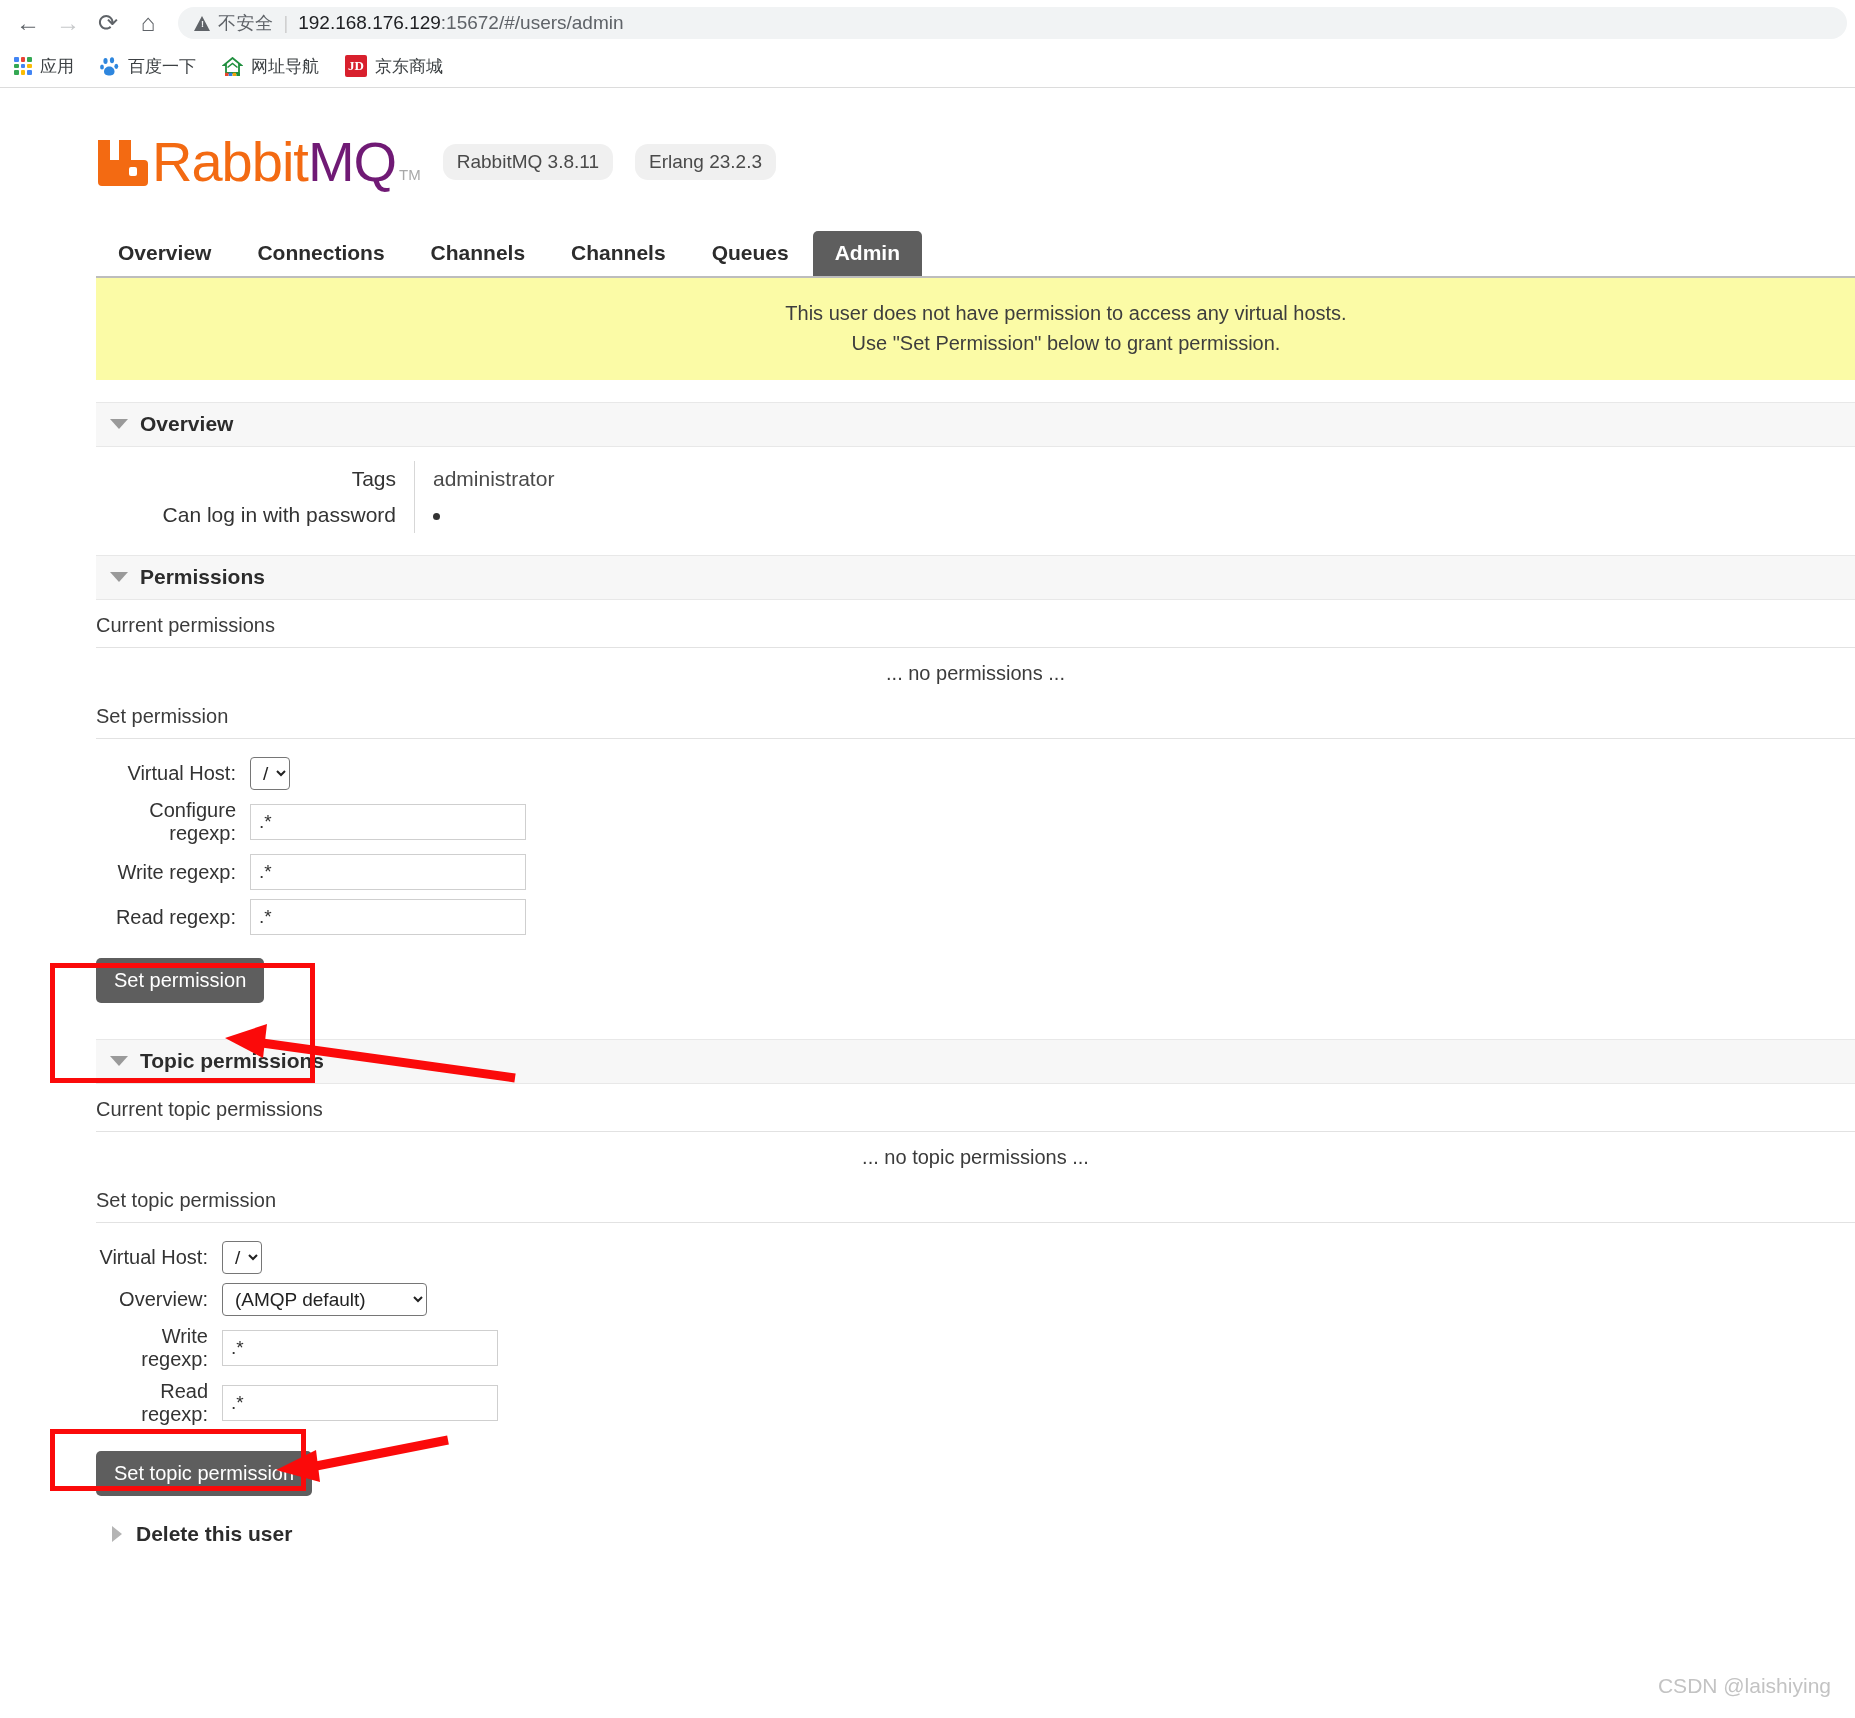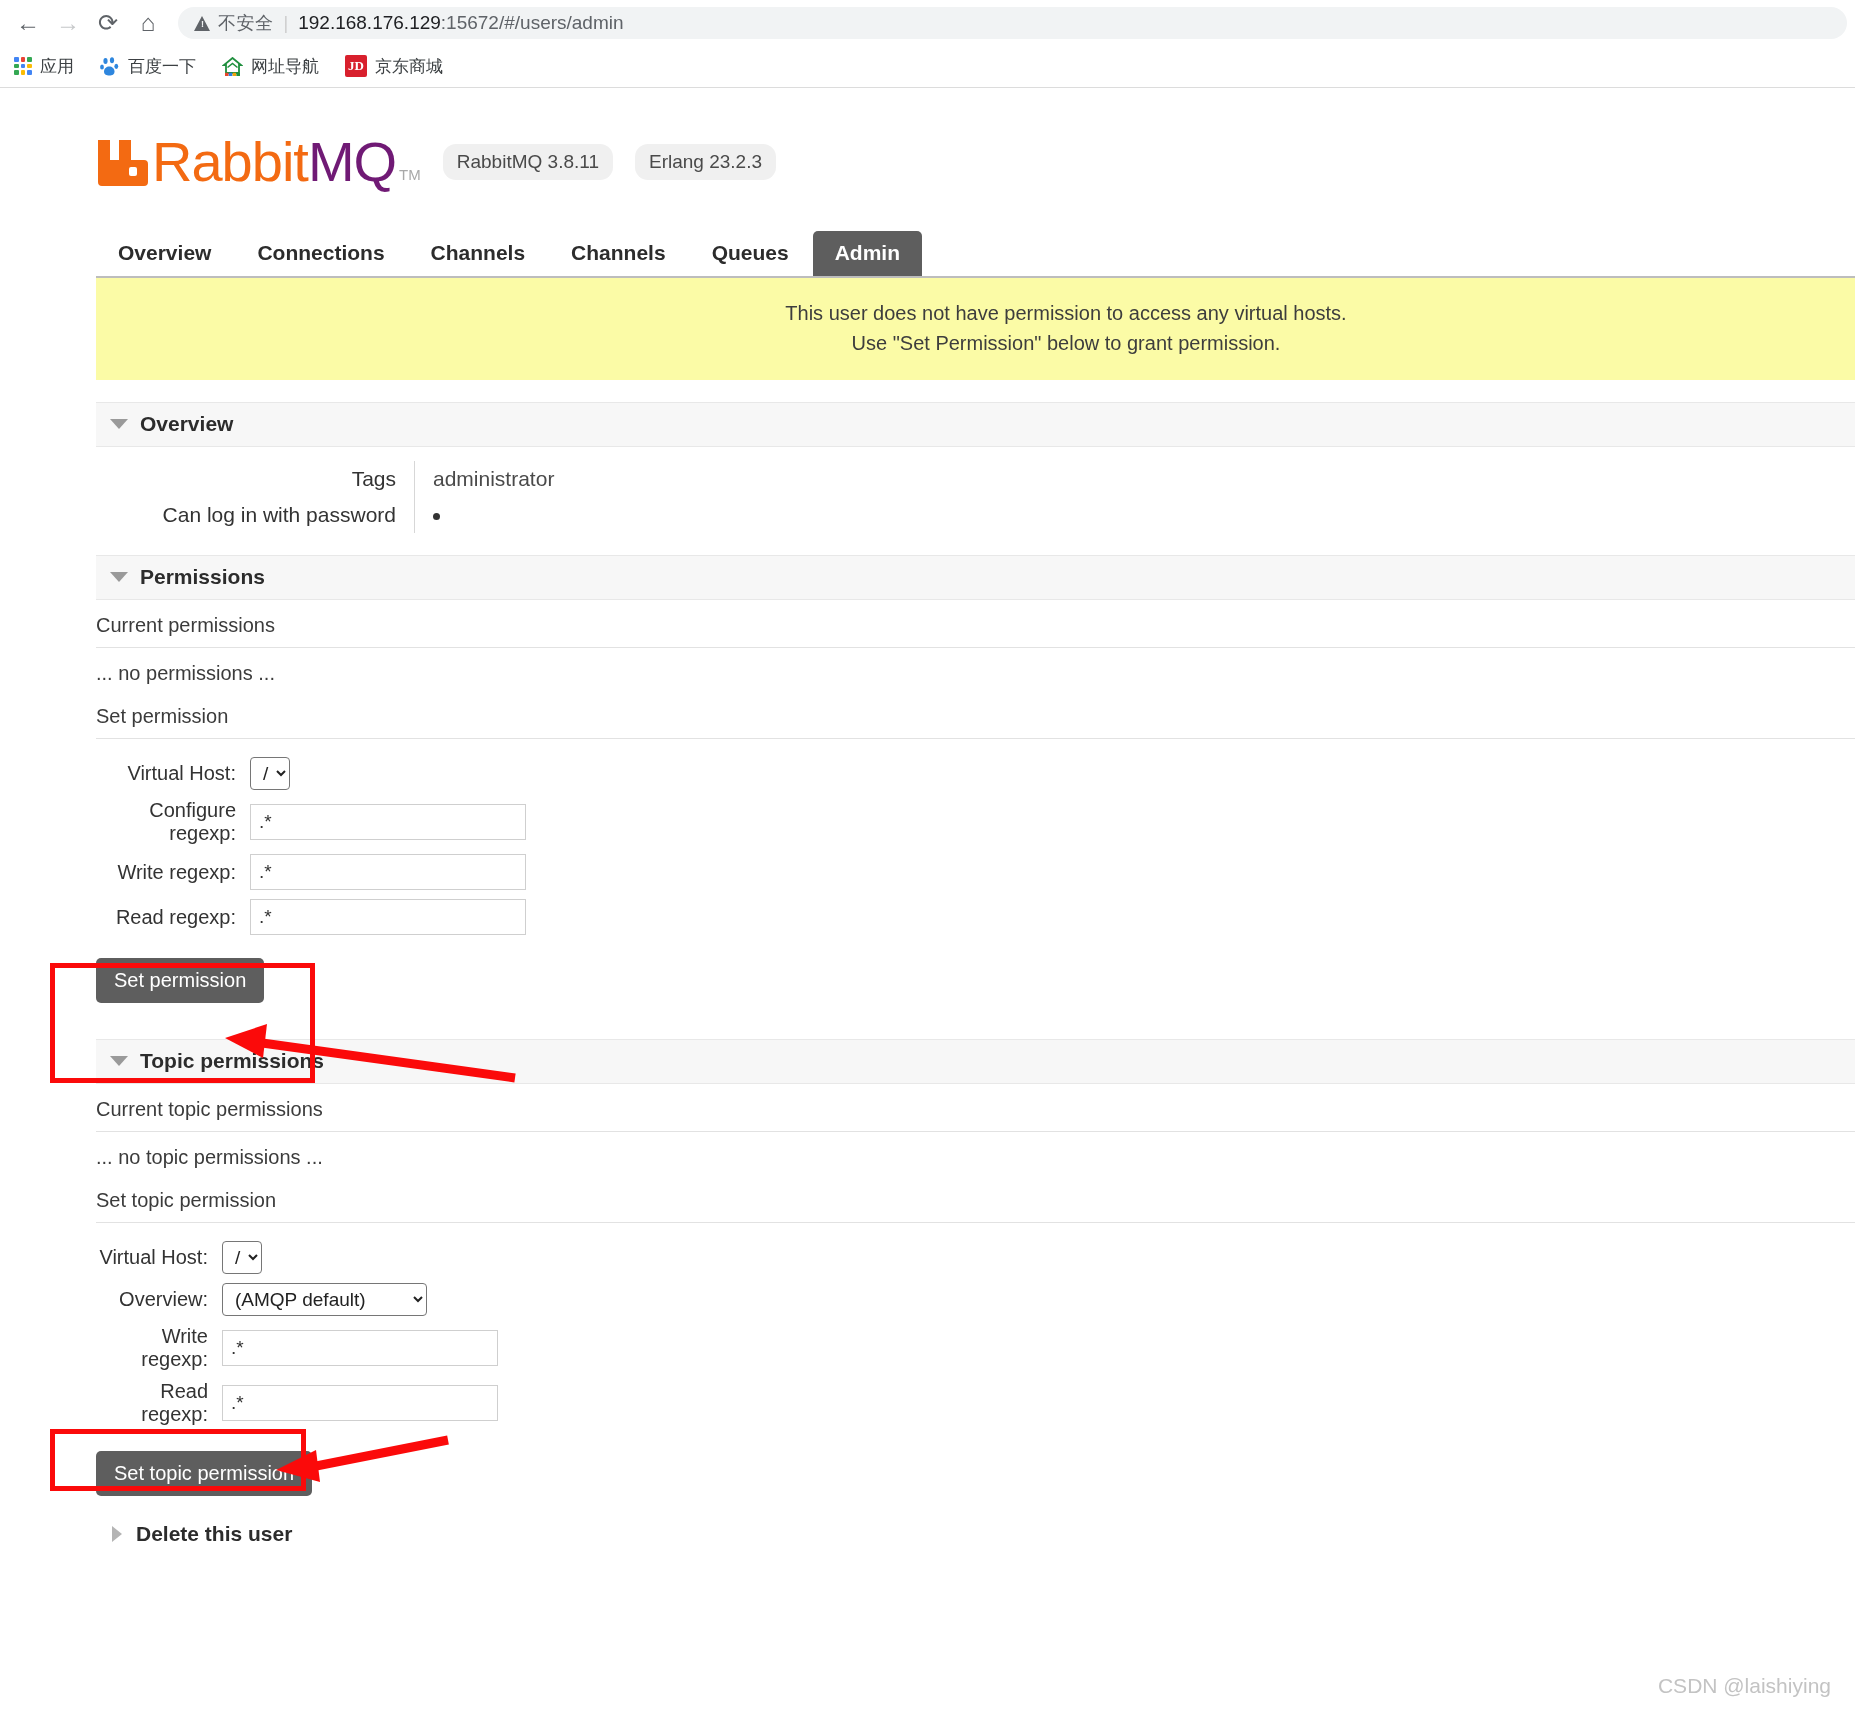--- a/index.html
+++ b/index.html
@@ -102,21 +102,21 @@
     border-left: 10px solid #b4b4b4; margin-right: 14px; flex: none;
   }
 
   table.kv { border-collapse: collapse; margin-top: 14px; }
   table.kv td { font-size: 21px; color: #333; padding: 6px 0; vertical-align: top; }
   table.kv td.k { text-align: right; width: 300px; padding-right: 18px; border-right: 1px solid #d7d7d7; }
   table.kv td.v { padding-left: 18px; color: #4a4a4a; }
   .dot { display:inline-block; width: 7px; height: 7px; border-radius: 50%; background:#333; vertical-align: middle; }
 
   .subhead { font-size: 20px; color: #3b3b3b; padding: 14px 0 10px 0; border-bottom: 1px solid #e2e2e2; width: 1775px; }
-  .nodata { font-size: 20px; color: #3b3b3b; padding: 14px 0 6px 0; }
+  .nodata { font-size: 20px; color: #3b3b3b; padding: 14px 0 6px 0; text-align: center; }
 
   .form { margin-top: 18px; }
   .frow { display: flex; align-items: center; margin-bottom: 9px; }
   .flabel { font-size: 20px; color: #333; text-align: right; padding-right: 14px; }
   .flabel.w1 { width: 140px; }
   .flabel.w2 { width: 112px; }
   select.sel {
     font-family:"Liberation Sans", sans-serif; font-size: 19px; color: #222;
     border: 1px solid #767676; border-radius: 4px; padding: 4px 4px 4px 8px; background: #fff;
   }

